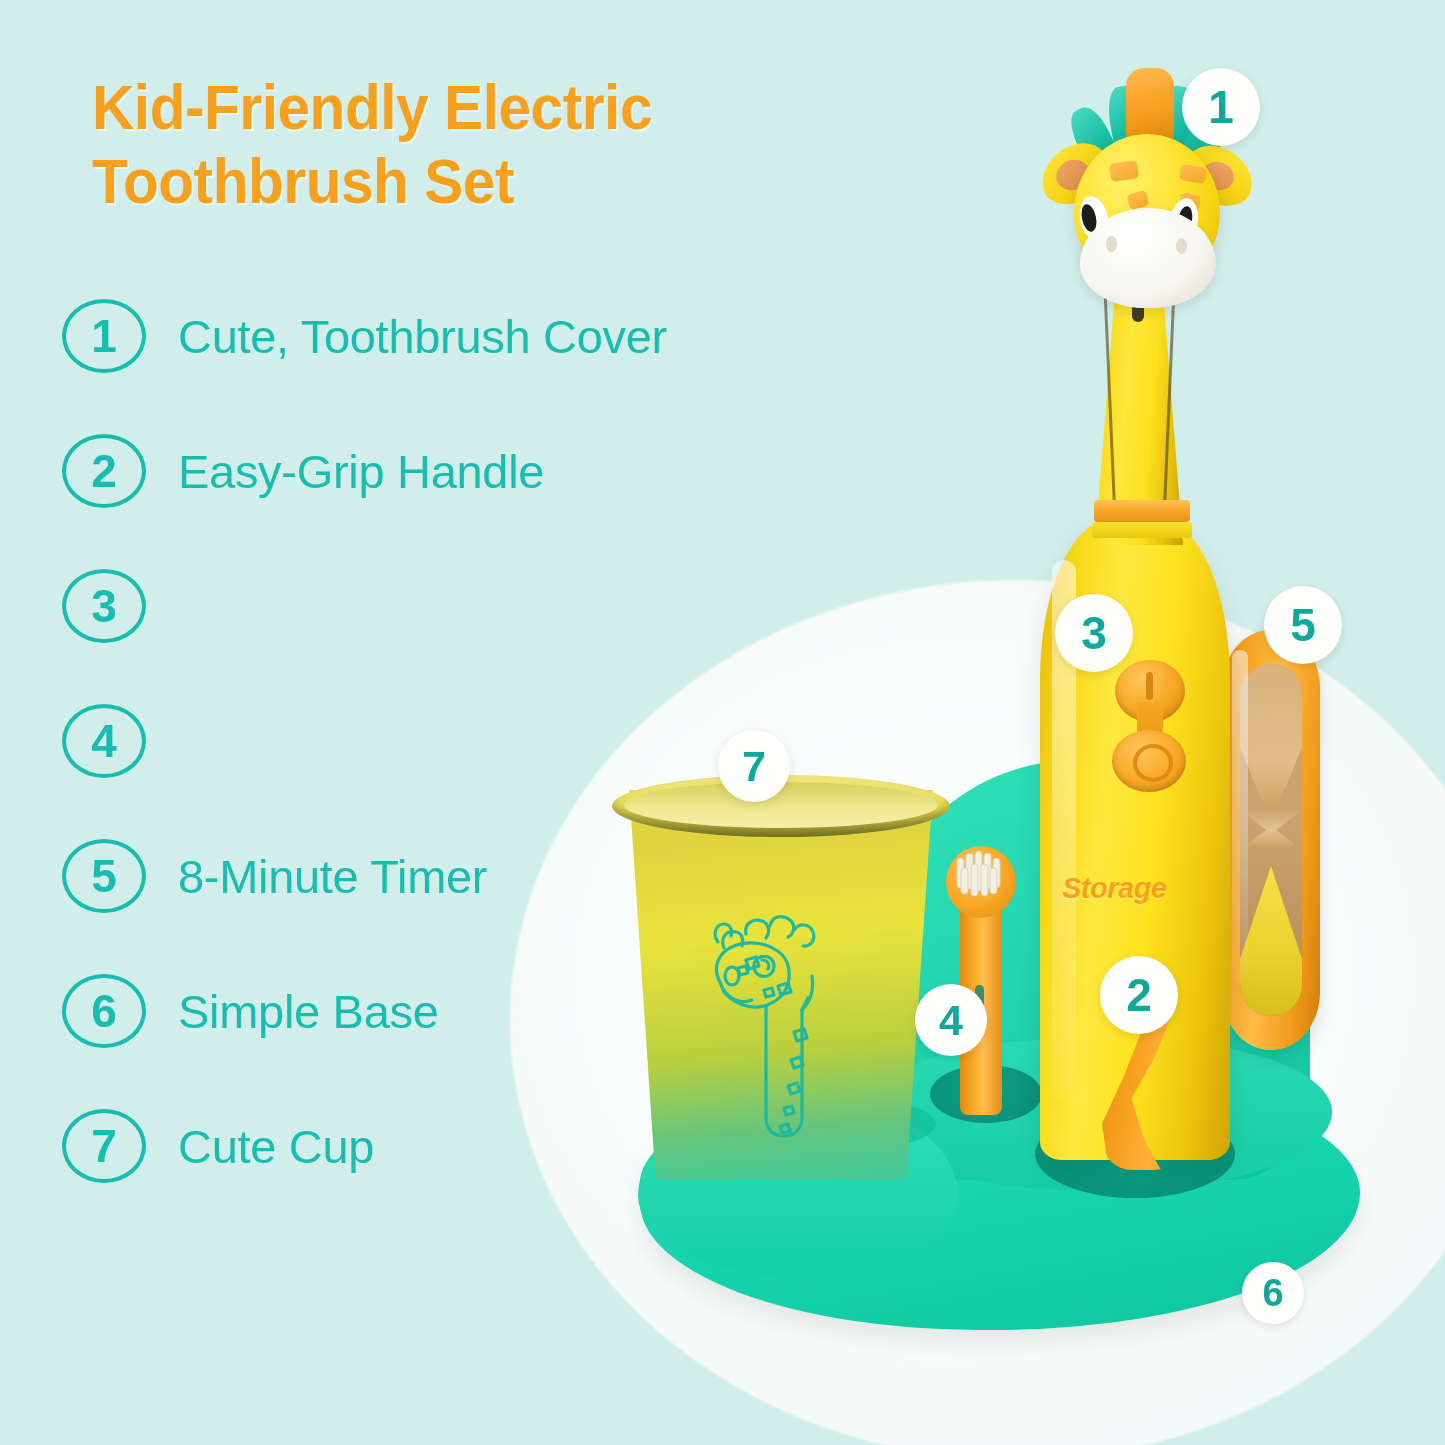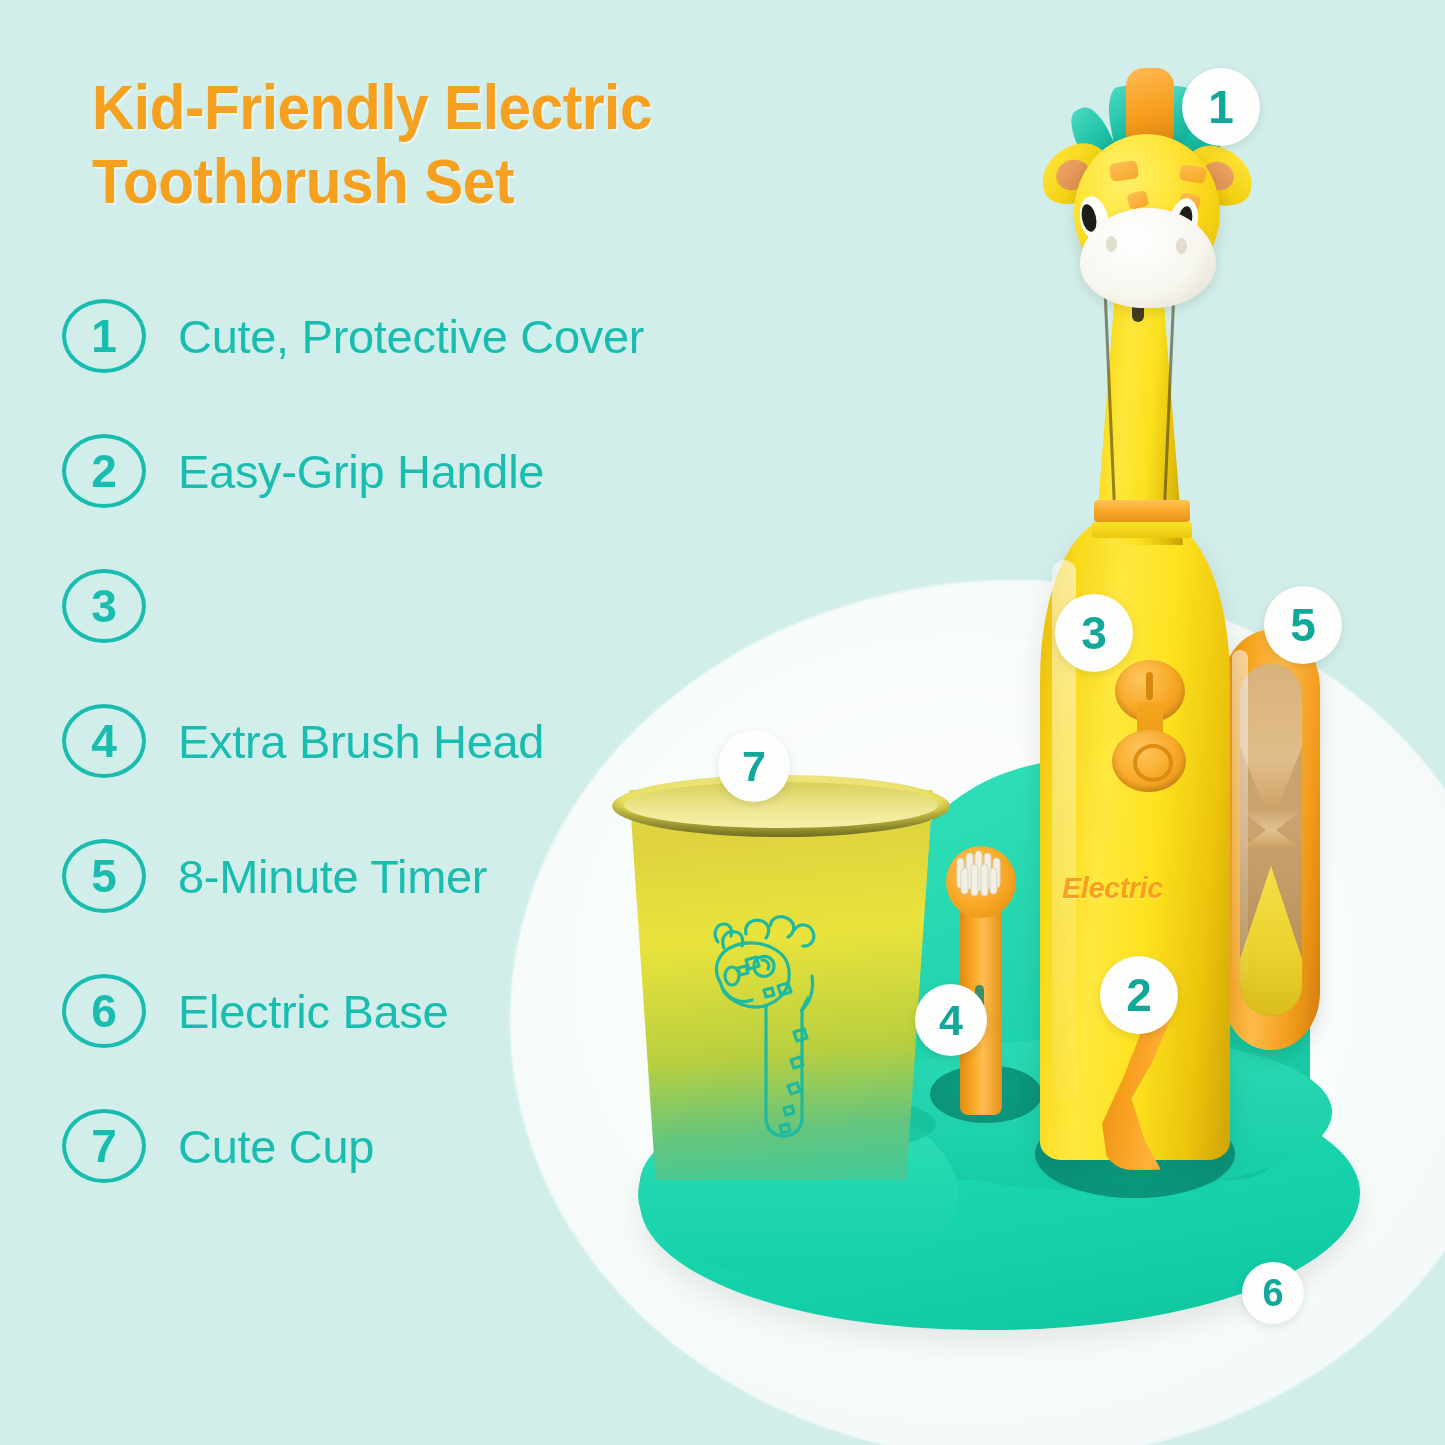--- a/index.html
+++ b/index.html
@@ -480,45 +480,44 @@
 <div id="page">
 
   <div class="bg-ellipse"></div>
 
   <div class="title">Kid-Friendly Electric Toothbrush Set</div>
 
   <div class="features">
 
     <div class="feature-row">
       <div class="feature-num">1</div>
-      <div class="feature-label">Cute, Protective Cover</div>
+      <div class="feature-label">Cute, Toothbrush Cover</div>
     </div>
 
     <div class="feature-row">
       <div class="feature-num">2</div>
       <div class="feature-label">Easy-Grip Handle</div>
     </div>
 
     <div class="feature-row">
       <div class="feature-num">3</div>
     </div>
 
     <div class="feature-row">
       <div class="feature-num">4</div>
-      <div class="feature-label">Extra Brush Head</div>
     </div>
 
     <div class="feature-row">
       <div class="feature-num">5</div>
       <div class="feature-label">8-Minute Timer</div>
     </div>
 
     <div class="feature-row">
       <div class="feature-num">6</div>
-      <div class="feature-label">Electric Base</div>
+      <div class="feature-label">Simple Base</div>
     </div>
 
     <div class="feature-row">
       <div class="feature-num">7</div>
       <div class="feature-label">Cute Cup</div>
     </div>
 
   </div>
 
   <div class="art">
@@ -599,21 +598,21 @@
     <div class="timer-highlight"></div>
 
     <div class="handle"></div>
     <div class="handle-shine"></div>
     <div class="handle-grip"></div>
     <div class="btn-upper"></div>
     <div class="btn-bar"></div>
     <div class="btn-link"></div>
     <div class="btn-lower"></div>
     <div class="btn-lower-ring"></div>
-    <div class="brand">Electric</div>
+    <div class="brand">Storage</div>
 
     <div class="neck"></div>
     <div class="neck-seam-l"></div>
     <div class="neck-seam-r"></div>
     <div class="neck-slot"></div>
     <div class="neck-band"></div>
     <div class="neck-band2"></div>
 
     <div class="head-wrap">
       <div class="horn horn-1"></div>

